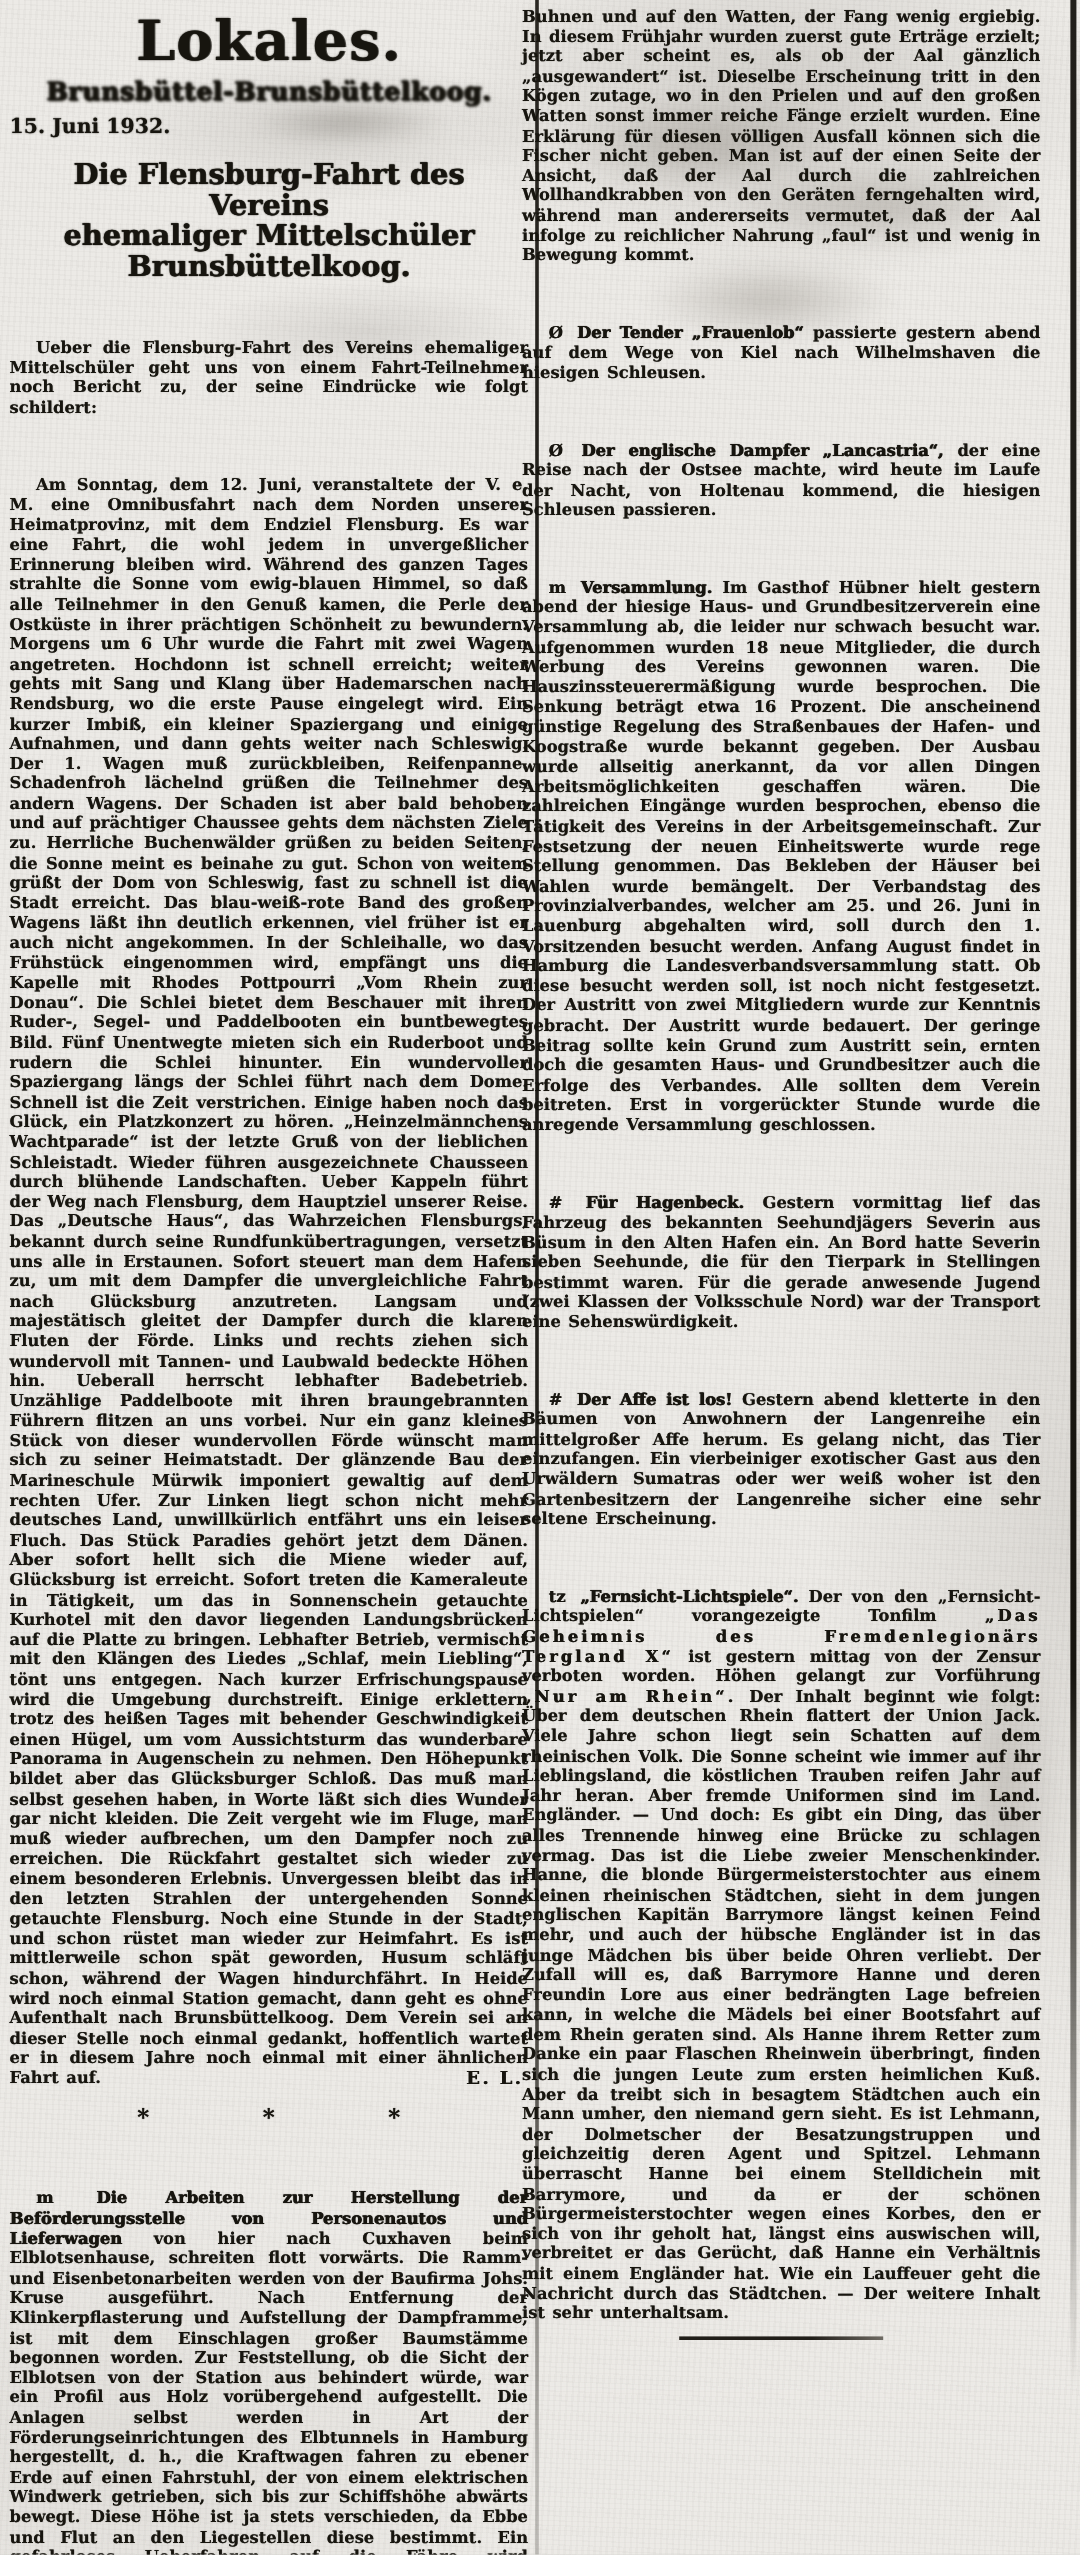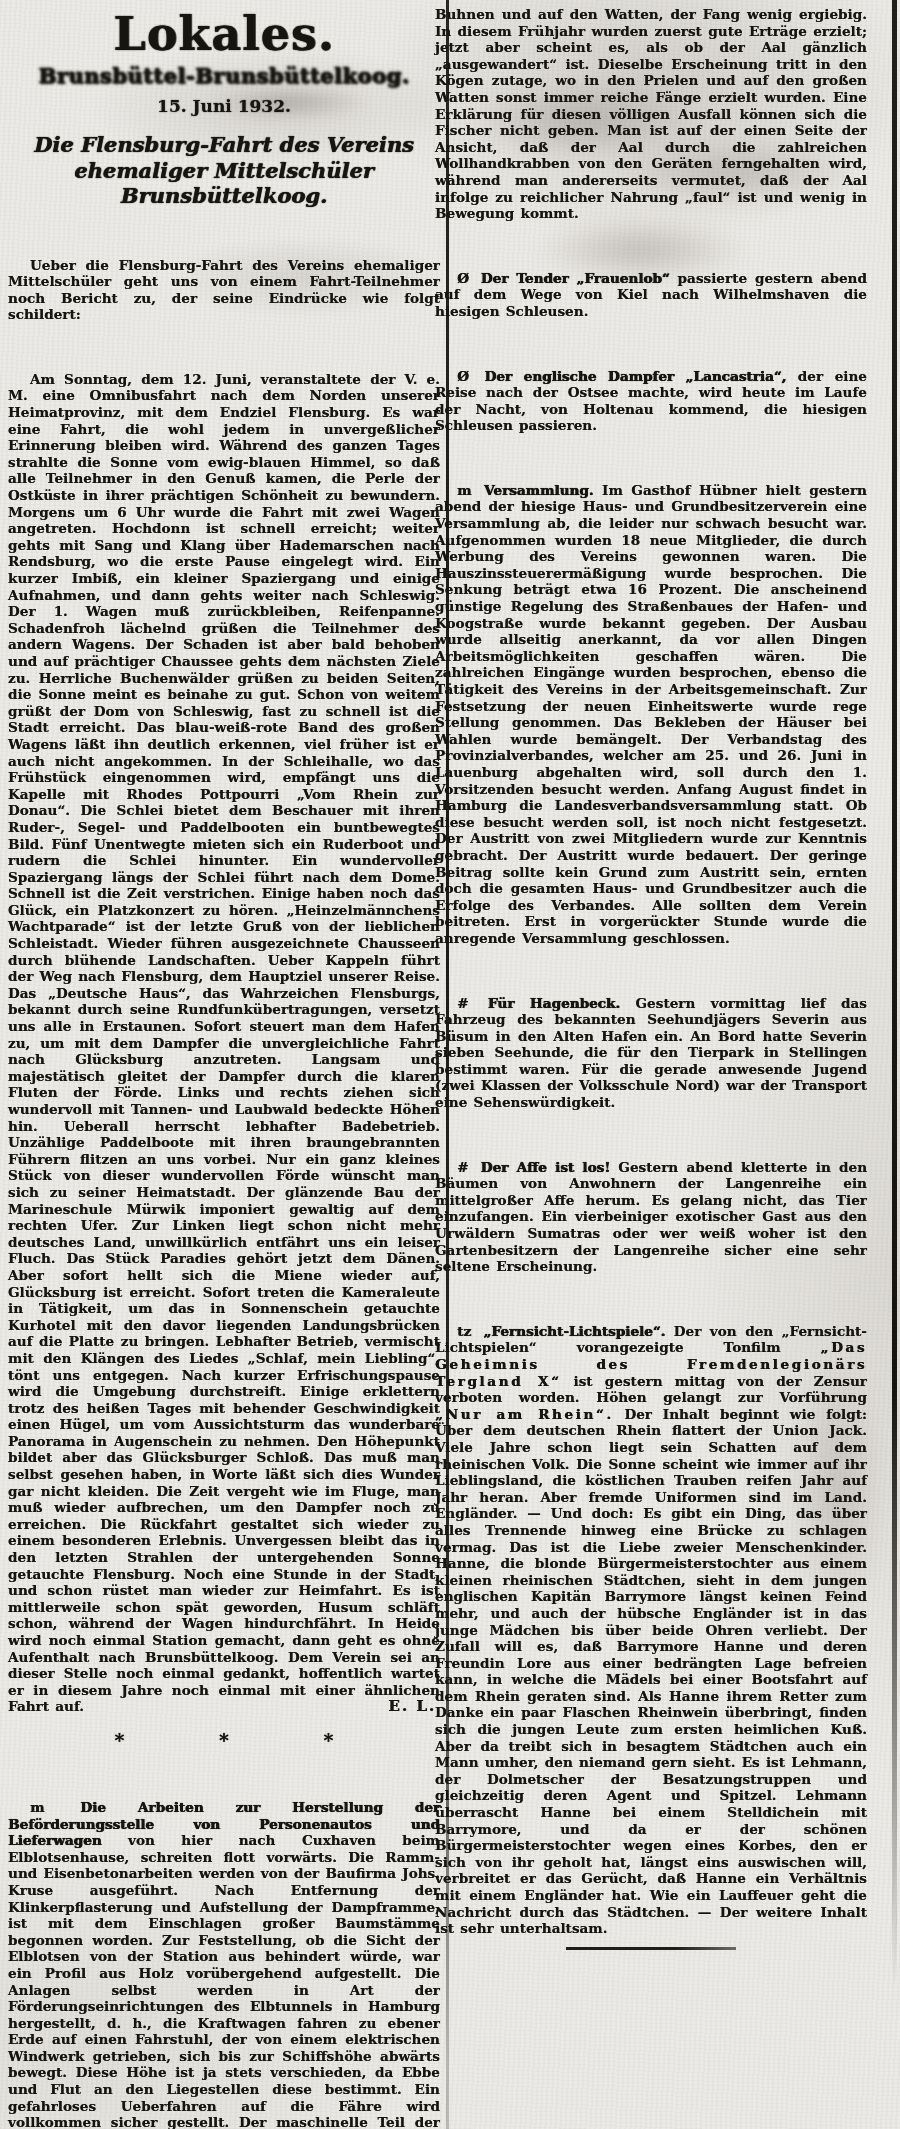--- a/index.html
+++ b/index.html
@@ -33,24 +33,24 @@
       background:radial-gradient(ellipse 50% 45% at 60% 50%, #8f8a82, transparent 75%);}
 
   .col{position:absolute;top:8px;width:432px;}
   .col.left{left:8px;}
   .col.right{left:435px;top:6px;}
 
   .title{margin:2px 0 6px;text-align:center;font-size:46px;line-height:48px;font-weight:700;
     letter-spacing:1px;text-shadow:0 0 1.4px #17150f,1px 0 0 rgba(23,21,15,.7);}
   .subtitle{text-align:center;font-size:21px;line-height:24px;font-weight:700;
     filter:blur(1.1px);text-shadow:0 0 2.5px #17150f,0 0 1px #17150f,1px 1px 1.5px #17150f;letter-spacing:.5px;}
-  .date{text-align:center;font-size:17px;line-height:20px;font-weight:700;margin:8px 0 16px;
+  .date{text-align:left;font-size:17px;line-height:20px;font-weight:700;margin:8px 0 16px;
     text-shadow:0 0 1.2px rgba(23,21,15,.9);}
-  .headline{margin:0 0 8px;text-align:center;font-size:21px;line-height:25.5px;font-weight:700;
-    text-shadow:0 0 1.2px #17150f,.7px 0 0 rgba(23,21,15,.8);font-style:italic;}
+  .headline{margin:0 0 8px;text-align:center;font-size:24px;line-height:25.5px;font-weight:700;
+    text-shadow:0 0 1.2px #17150f,.7px 0 0 rgba(23,21,15,.8);}
 
   p.body{margin:0;font-size:13.6px;line-height:16.6px;font-weight:700;text-align:justify;
     hyphens:auto;overflow-wrap:break-word;word-spacing:1.5px;
     text-shadow:0 0 .6px rgba(23,21,15,.75);}
   p.body.ind{text-indent:22px;margin-top:48px;}
   .lead{text-shadow:.6px 0 0 currentColor,0 0 .8px rgba(23,21,15,.9);}
   .marker{padding-right:4px;text-shadow:.6px 0 0 currentColor;}
   .sperr{letter-spacing:2.6px;text-shadow:.5px 0 0 currentColor;}
   .sig{text-align:right;font-size:15px;font-weight:700;line-height:16.6px;margin-top:-16.6px;
     padding-right:4px;letter-spacing:2px;text-shadow:.5px 0 0 currentColor;}

